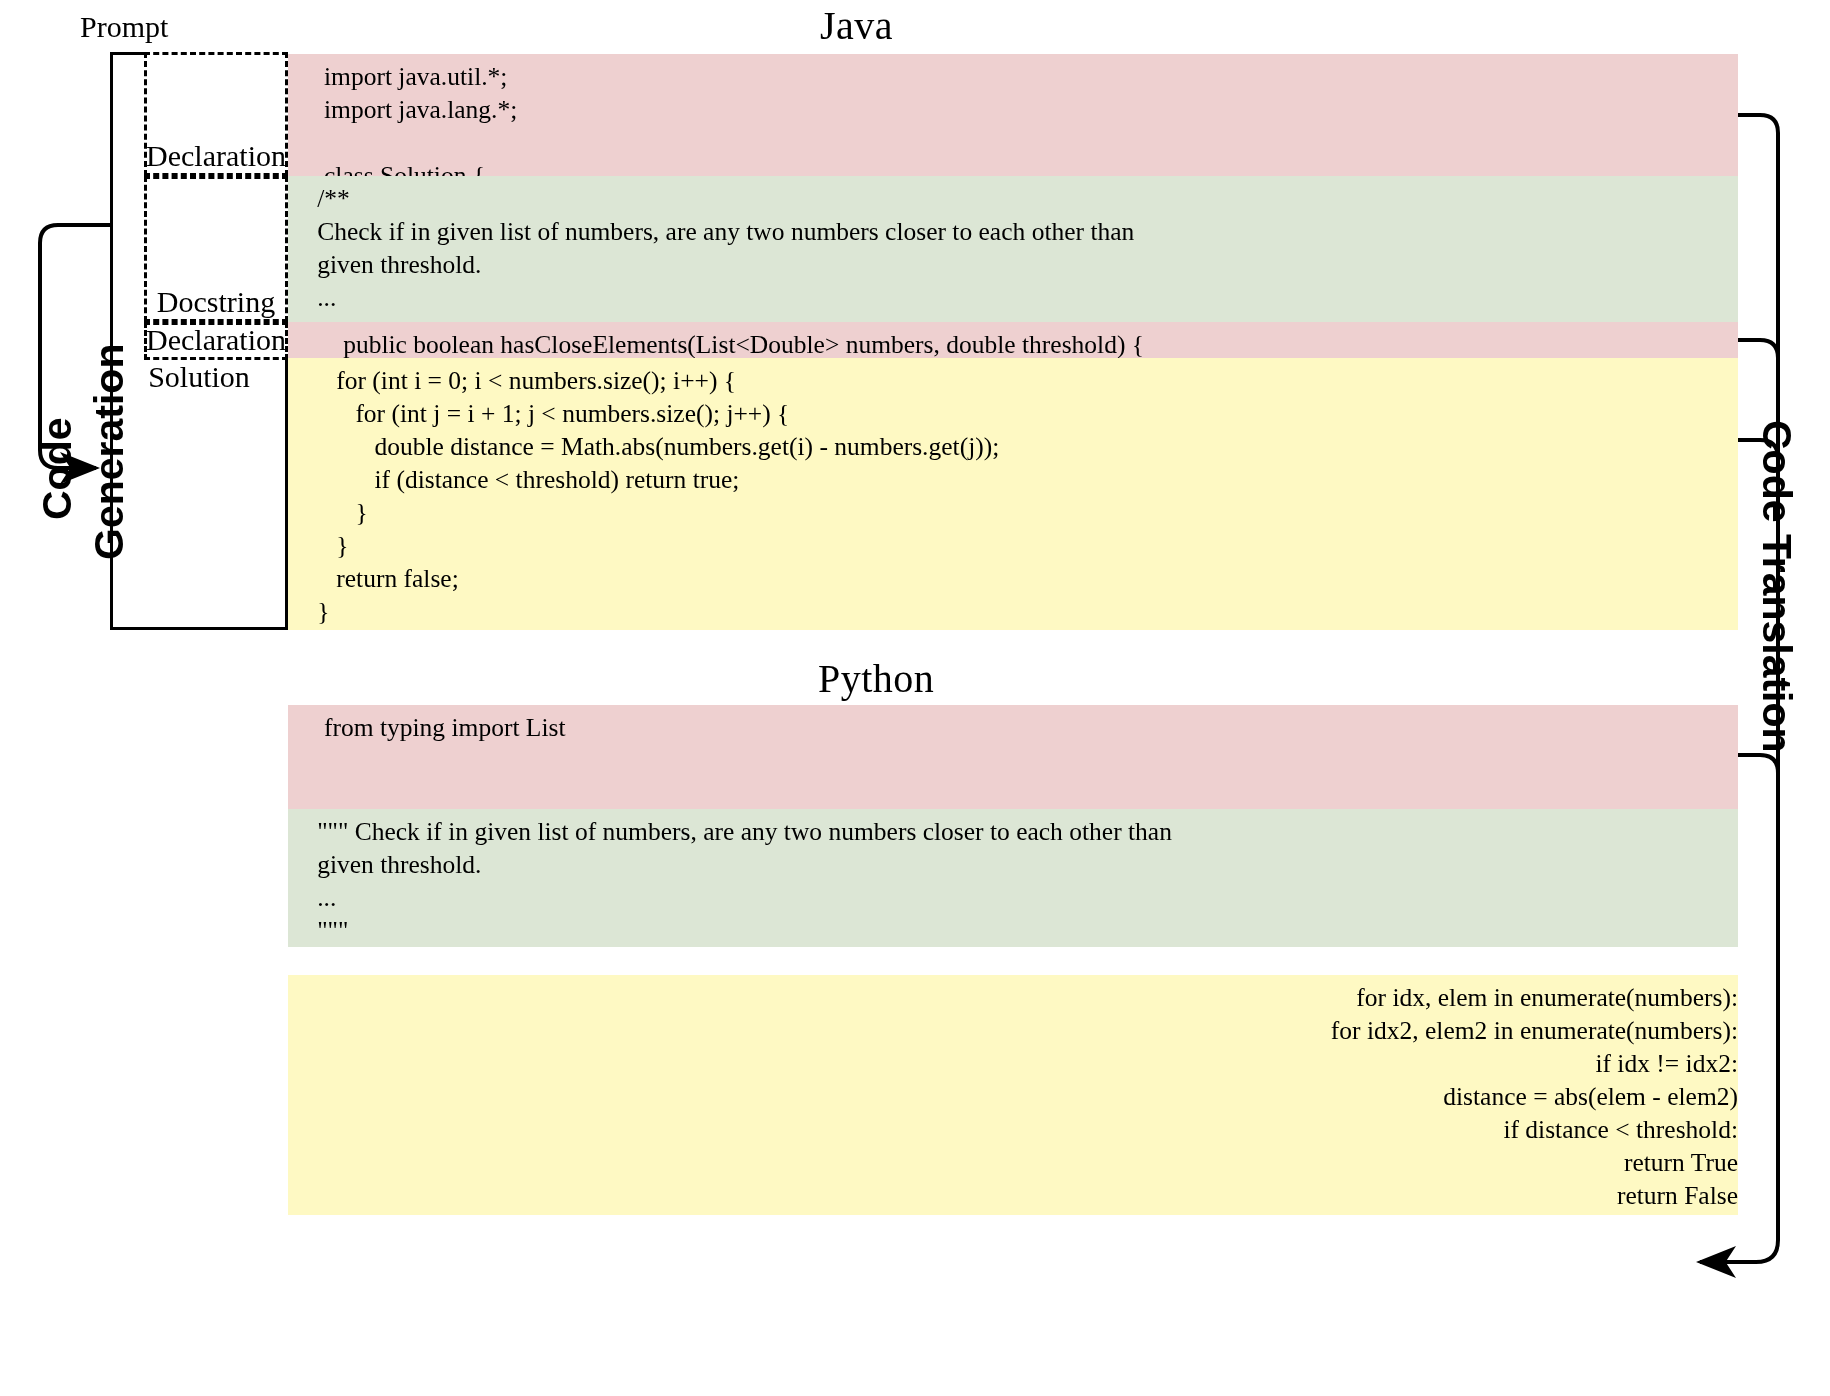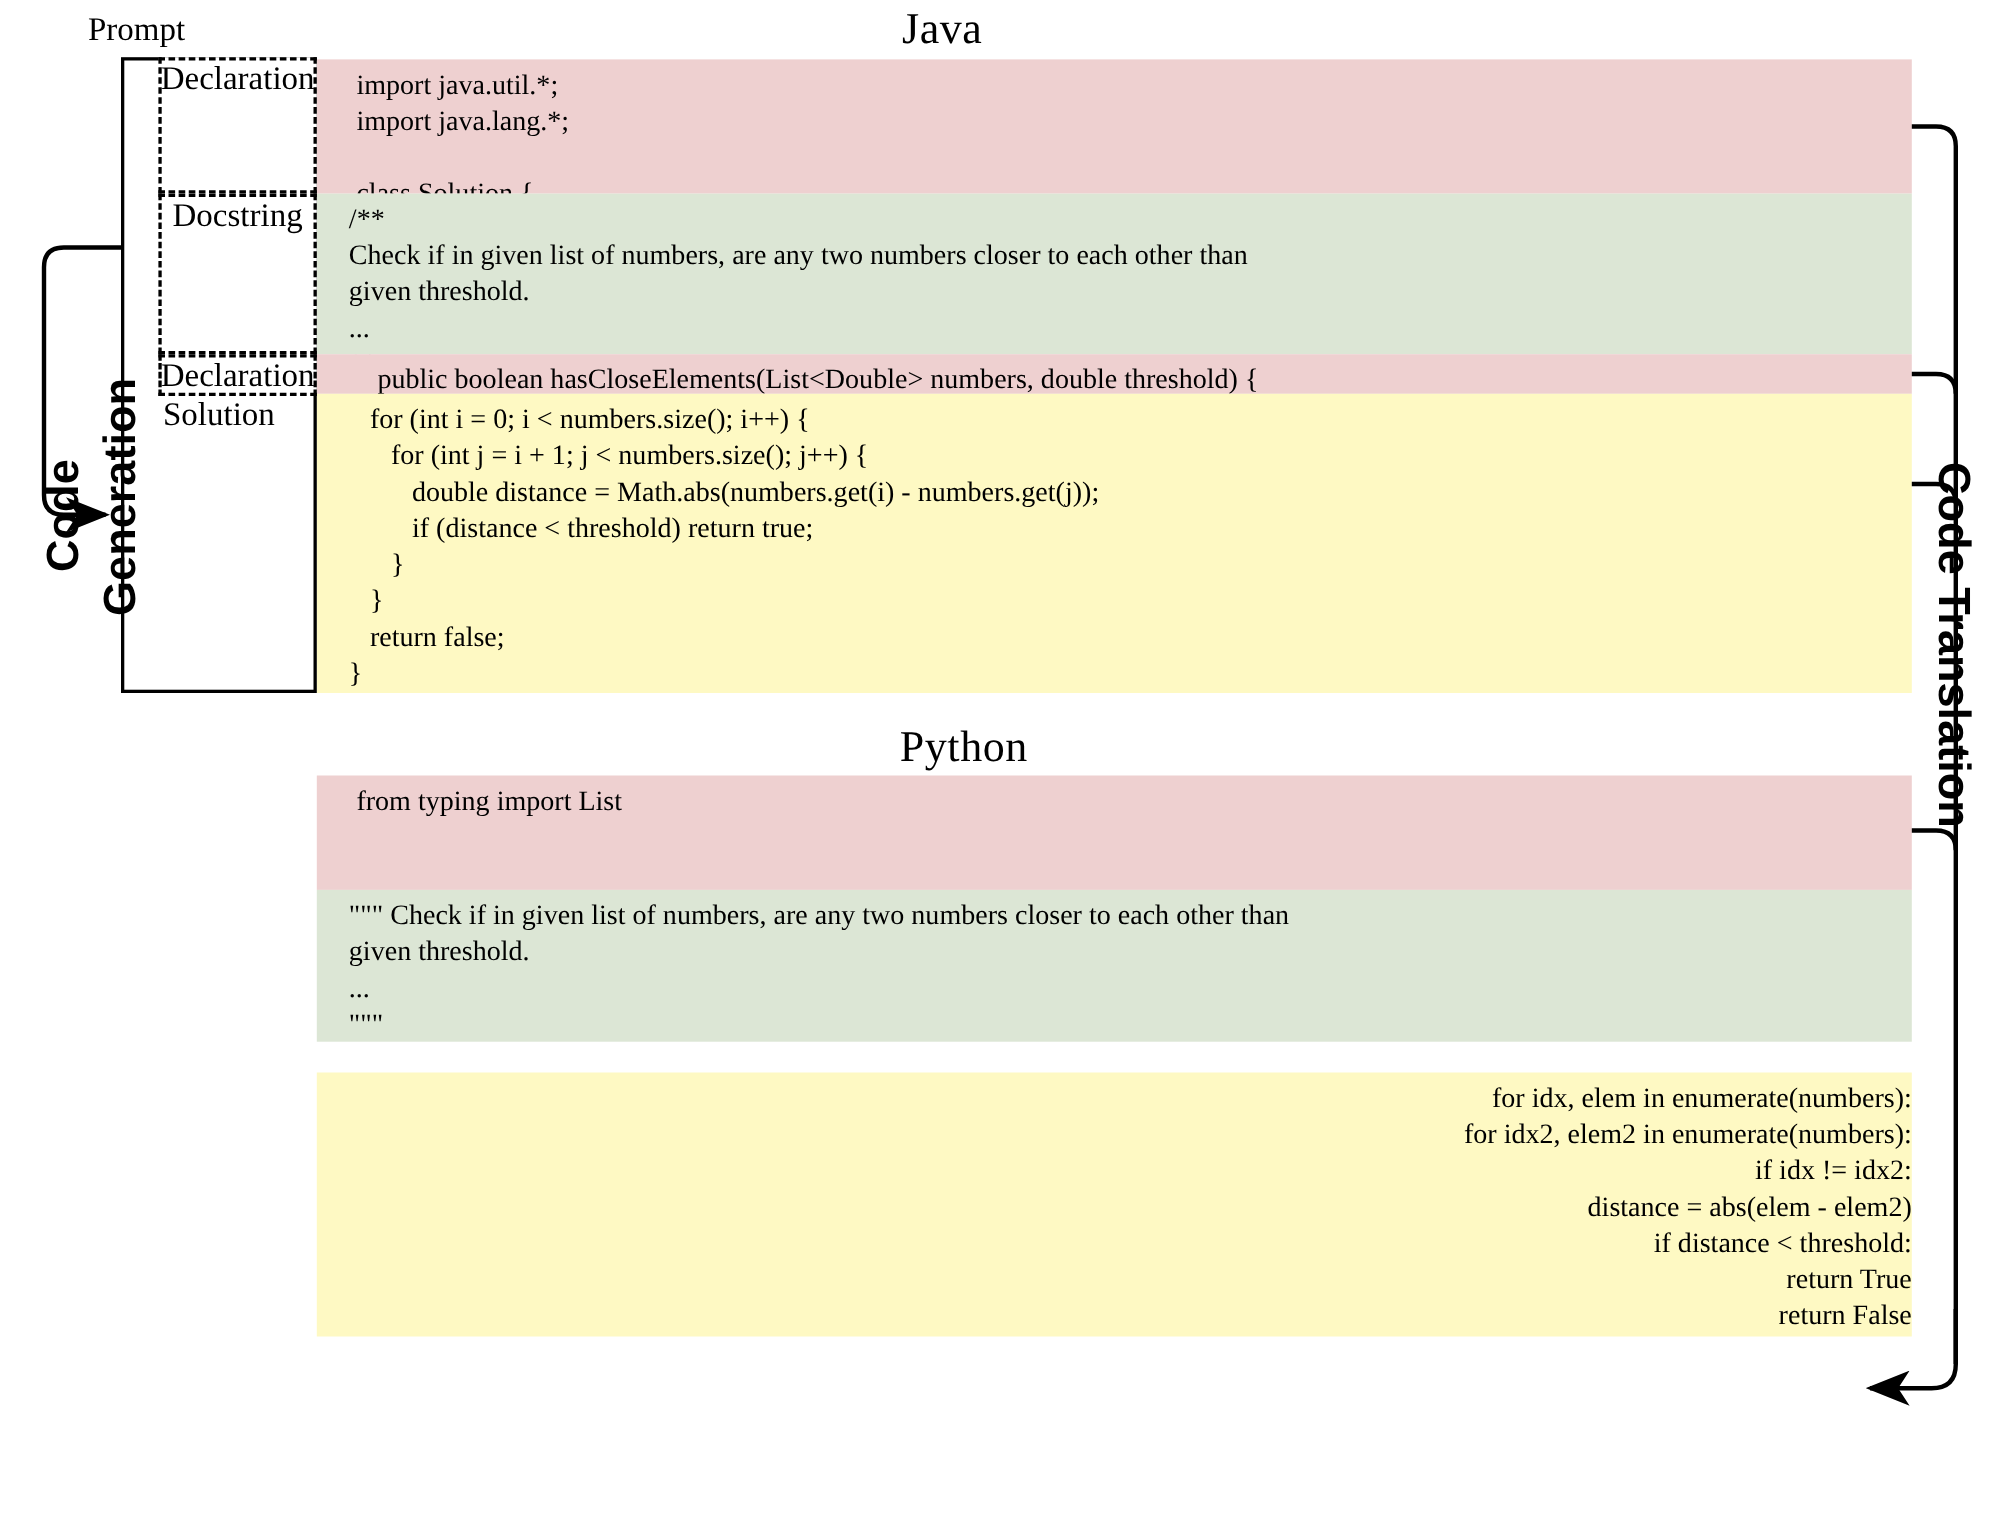--- a/index.html
+++ b/index.html
@@ -20,21 +20,21 @@
   
   .prompt-label{
     font-family:"Liberation Serif","DejaVu Serif",serif;
     font-size:30px;white-space:nowrap;
   }
 
   
   .outer-frame{border:3px solid #000;box-sizing:border-box;background:transparent;}
   .dash-cell{
     border:3px dashed #000;box-sizing:border-box;background:#fff;
-    display:flex;align-items:flex-start;justify-content:center;
+    display:flex;align-items:flex-end;justify-content:center;
     font-size:30px;font-family:"Liberation Serif","DejaVu Serif",serif;
   }
   .solid-cell{
     box-sizing:border-box;background:transparent;
     display:flex;justify-content:center;
     font-size:30px;font-family:"Liberation Serif","DejaVu Serif",serif;
   }
 
   
   .code{

